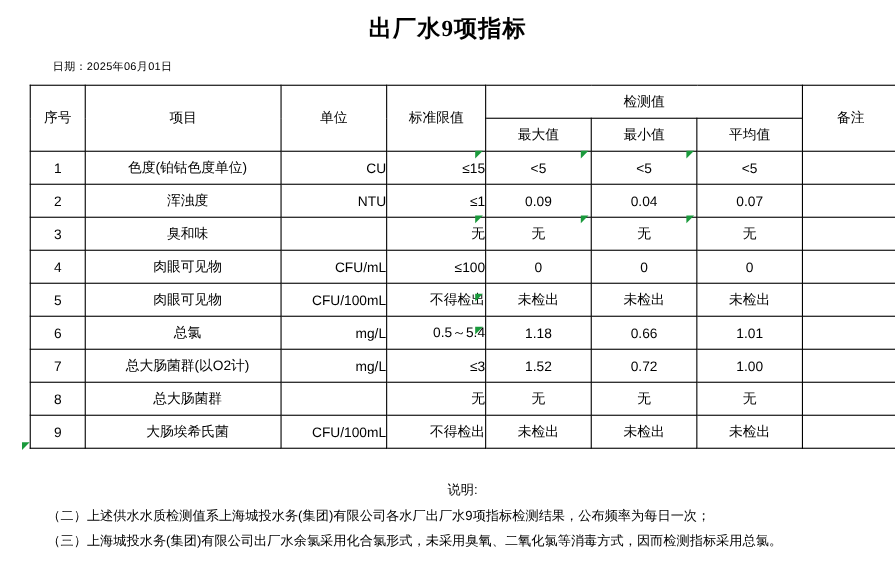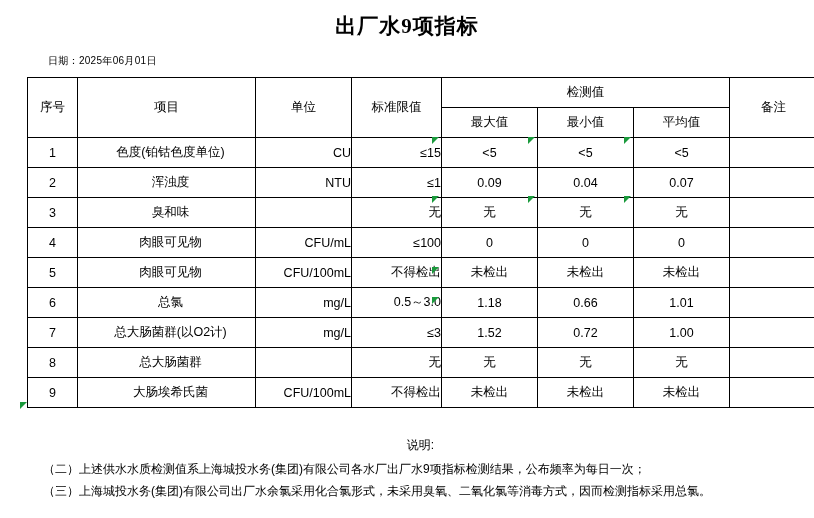--- a/index.html
+++ b/index.html
@@ -181,21 +181,21 @@
         <td class="limit-cell">不得检出</td>
         <td class="h-center">未检出</td>
         <td class="h-center">未检出</td>
         <td class="h-center">未检出</td>
         <td class="h-center"></td>
       </tr>
       <tr>
         <td class="h-center">6</td>
         <td class="item-cell">总氯</td>
         <td class="unit-cell">mg/L</td>
-        <td class="limit-cell">0.5～3.0</td>
+        <td class="limit-cell">0.5～5.4</td>
         <td class="h-center">1.18</td>
         <td class="h-center">0.66</td>
         <td class="h-center">1.01</td>
         <td class="h-center"></td>
       </tr>
       <tr>
         <td class="h-center">7</td>
         <td class="item-cell">总大肠菌群(以O2计)</td>
         <td class="unit-cell">mg/L</td>
         <td class="limit-cell">≤3</td>

